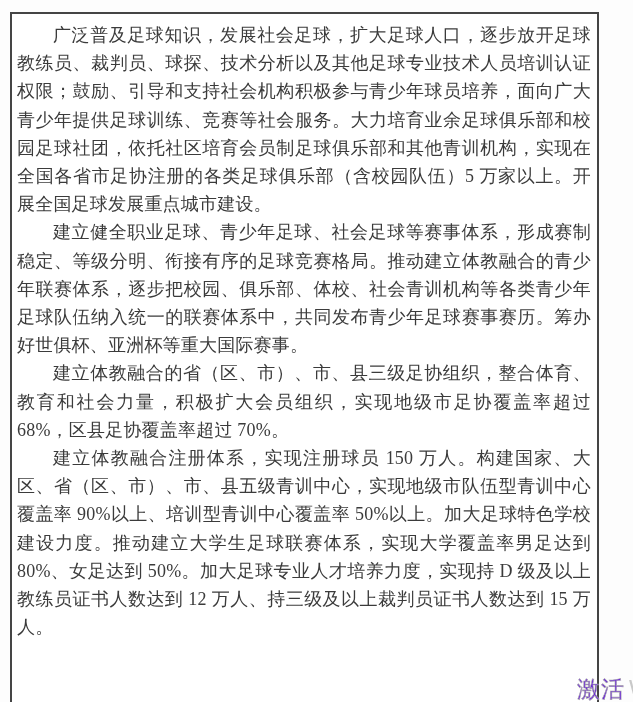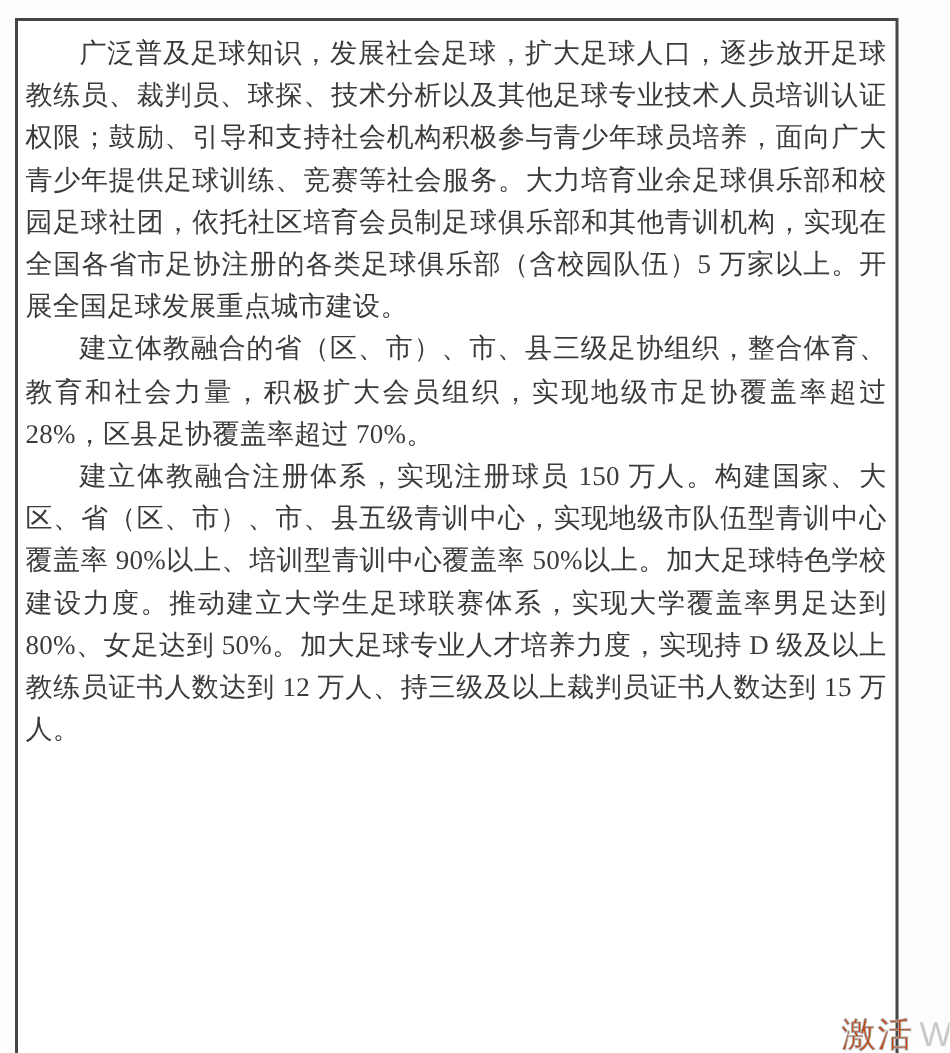--- a/index.html
+++ b/index.html
@@ -40,37 +40,39 @@
       position: absolute;
       left: 561px;
       top: 674px;
       font-family: "Liberation Sans", "DejaVu Sans", sans-serif;
       font-size: 23px;
       white-space: nowrap;
       pointer-events: none;
       z-index: 5;
     }
     .watermark .wm-cn {
-      color: #c2410c;
+      color: #6d28d9;
       -webkit-text-stroke: 0.6px #ababab;
       letter-spacing: 1px;
+      margin-left: 16px;
     }
     .watermark .wm-latin {
       color: #c9c9c9;
       margin-left: 4px;
     }
   </style>
 </head>
 <body>
 
 <div class="page">
 
   <div class="border-box">
     <p>广泛普及足球知识，发展社会足球，扩大足球人口，逐步放开足球教练员、裁判员、球探、技术分析以及其他足球专业技术人员培训认证权限；鼓励、引导和支持社会机构积极参与青少年球员培养，面向广大青少年提供足球训练、竞赛等社会服务。大力培育业余足球俱乐部和校园足球社团，依托社区培育会员制足球俱乐部和其他青训机构，实现在全国各省市足协注册的各类足球俱乐部（含校园队伍）5 万家以上。开展全国足球发展重点城市建设。</p>
-    <p>建立体教融合的省（区、市）、市、县三级足协组织，整合体育、教育和社会力量，积极扩大会员组织，实现地级市足协覆盖率超过 28%，区县足协覆盖率超过 70%。</p>
+    <p>建立健全职业足球、青少年足球、社会足球等赛事体系，形成赛制稳定、等级分明、衔接有序的足球竞赛格局。推动建立体教融合的青少年联赛体系，逐步把校园、俱乐部、体校、社会青训机构等各类青少年足球队伍纳入统一的联赛体系中，共同发布青少年足球赛事赛历。筹办好世俱杯、亚洲杯等重大国际赛事。</p>
+    <p>建立体教融合的省（区、市）、市、县三级足协组织，整合体育、教育和社会力量，积极扩大会员组织，实现地级市足协覆盖率超过 68%，区县足协覆盖率超过 70%。</p>
     <p>建立体教融合注册体系，实现注册球员 150 万人。构建国家、大区、省（区、市）、市、县五级青训中心，实现地级市队伍型青训中心覆盖率 90%以上、培训型青训中心覆盖率 50%以上。加大足球特色学校建设力度。推动建立大学生足球联赛体系，实现大学覆盖率男足达到 80%、女足达到 50%。加大足球专业人才培养力度，实现持 D 级及以上教练员证书人数达到 12 万人、持三级及以上裁判员证书人数达到 15 万人。</p>
   </div>
 
   <div class="watermark">
     <span class="wm-cn">激活</span><span class="wm-latin">W</span>
   </div>
 
 </div>
 
 </body></html>

